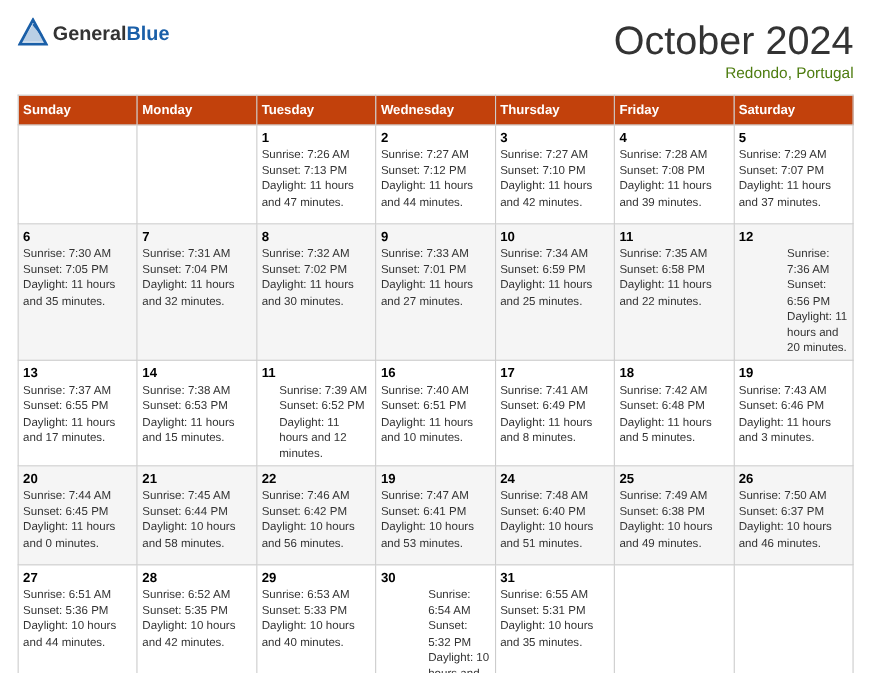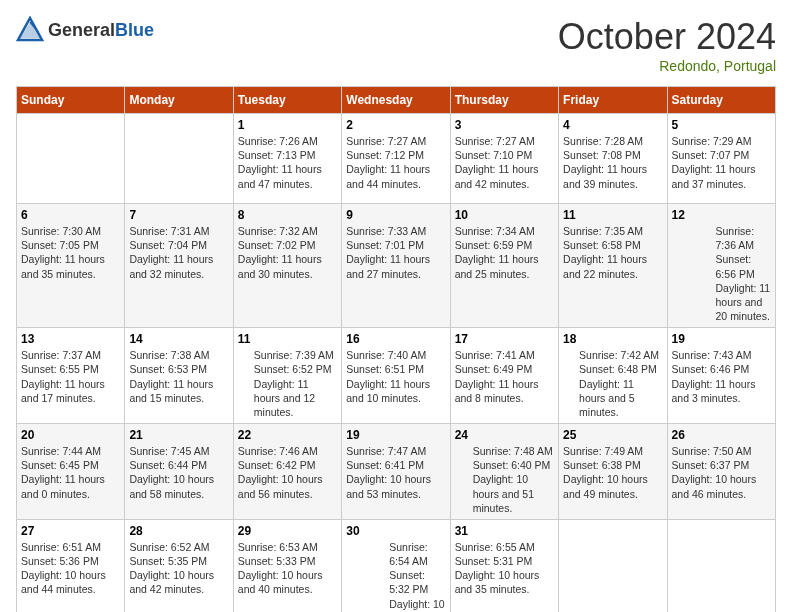--- a/index.html
+++ b/index.html
@@ -205,21 +205,21 @@
 Daylight: 11 hours and 10 minutes.</div>
         </td>
         <td>
           <span class="day-num">17</span>
           <div class="day-info" style="white-space: pre-line;">Sunrise: 7:41 AM
 Sunset: 6:49 PM
 Daylight: 11 hours and 8 minutes.</div>
         </td>
         <td>
           <span class="day-num">18</span>
-          <div class="day-info" style="white-space: pre-line; margin-left: 16px;">Sunrise: 7:42 AM
+          <div class="day-info" style="white-space: pre-line;">Sunrise: 7:42 AM
 Sunset: 6:48 PM
 Daylight: 11 hours and 5 minutes.</div>
         </td>
         <td>
           <span class="day-num">19</span>
           <div class="day-info" style="white-space: pre-line;">Sunrise: 7:43 AM
 Sunset: 6:46 PM
 Daylight: 11 hours and 3 minutes.</div>
         </td>
       </tr>
@@ -243,21 +243,21 @@
 Daylight: 10 hours and 56 minutes.</div>
         </td>
         <td>
           <span class="day-num">19</span>
           <div class="day-info" style="white-space: pre-line;">Sunrise: 7:47 AM
 Sunset: 6:41 PM
 Daylight: 10 hours and 53 minutes.</div>
         </td>
         <td>
           <span class="day-num">24</span>
-          <div class="day-info" style="white-space: pre-line; margin-left: 18px;">Sunrise: 7:48 AM
+          <div class="day-info" style="white-space: pre-line;">Sunrise: 7:48 AM
 Sunset: 6:40 PM
 Daylight: 10 hours and 51 minutes.</div>
         </td>
         <td>
           <span class="day-num">25</span>
           <div class="day-info" style="white-space: pre-line;">Sunrise: 7:49 AM
 Sunset: 6:38 PM
 Daylight: 10 hours and 49 minutes.</div>
         </td>
         <td>

